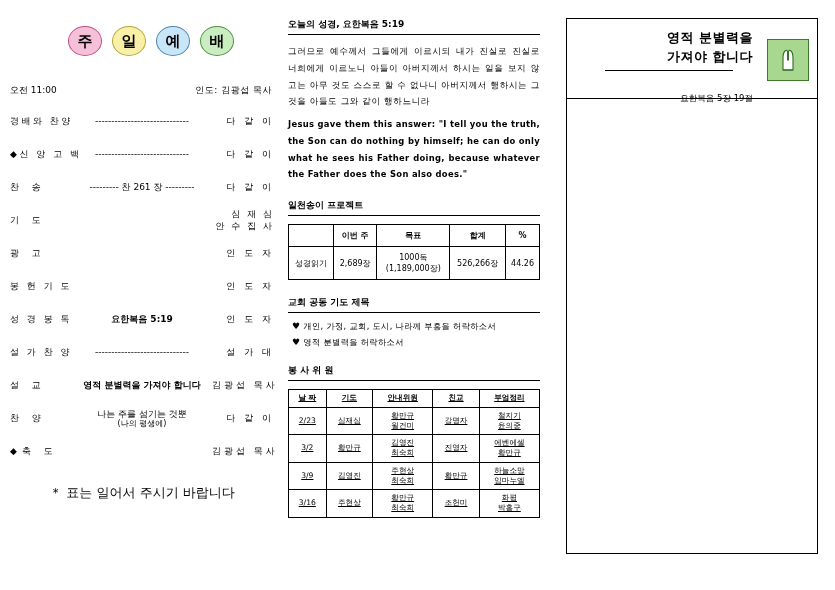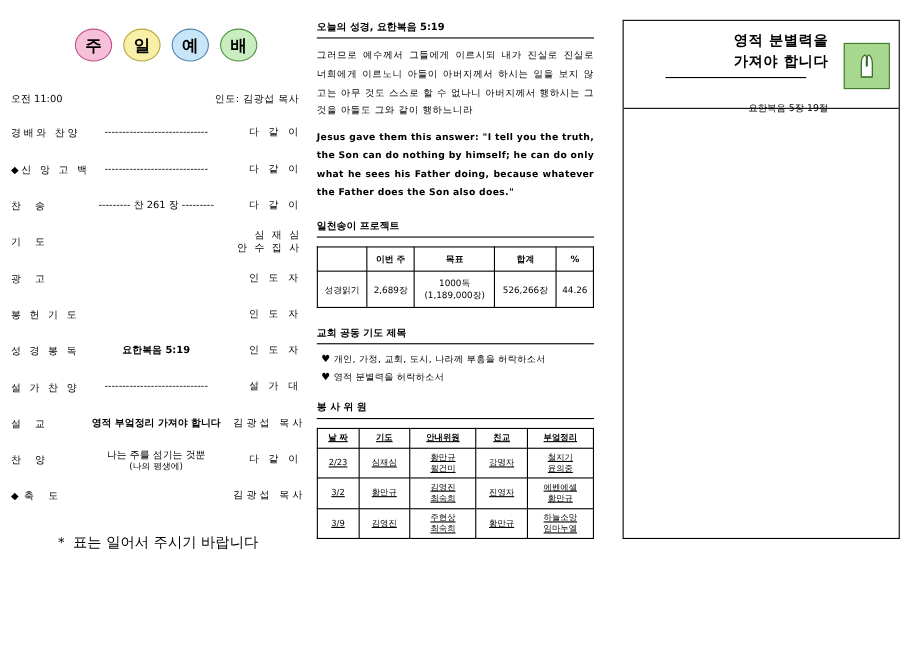--- a/index.html
+++ b/index.html
@@ -158,21 +158,21 @@
     padding: 3px 1px;
     font-weight: normal;
     line-height: 1.35;
   }
   table.duty th { font-weight: bold; }
 
   
   .right-panel {
     position: absolute;
     left: 566px; top: 18px;
-    width: 252px; height: 472px;
+    width: 252px; height: 536px;
     border: 1.2px solid #000;
   }
   .rp-header {
     height: 80px;
     border-bottom: 1.2px solid #000;
     position: relative;
     padding: 10px 12px 0 12px;
   }
   .rp-title {
     text-align: right;
@@ -279,21 +279,21 @@
       </div>
 
       <div class="order-row">
         <div class="or-label tight">설 가 찬 양</div>
         <div class="or-mid dots">-----------------------------</div>
         <div class="or-right">설 가 대</div>
       </div>
 
       <div class="order-row">
         <div class="or-label">설        교</div>
-        <div class="or-mid or-bold">영적 부엌정리 가져야 합니다</div>
+        <div class="or-mid or-bold">영적 분별력을 가져야 합니다</div>
         <div class="or-right">김광섭 목사</div>
       </div>
 
       <div class="order-row">
         <div class="or-label">찬        양</div>
         <div class="or-mid">
           <div>나는 주를 섬기는 것뿐</div>
           <div class="small-sub">(나의 평생에)</div>
         </div>
         <div class="or-right">다 같 이</div>
@@ -393,20 +393,33 @@
         <td>
           <div>주현상</div>
           <div>최숙희</div>
         </td>
         <td>황만규</td>
         <td>
           <div>하늘소망</div>
           <div>임마누엘</div>
         </td>
       </tr>
+      <tr>
+        <td>3/16</td>
+        <td>주현상</td>
+        <td>
+          <div>황만규</div>
+          <div>최숙희</div>
+        </td>
+        <td>조헌미</td>
+        <td>
+          <div>화평</div>
+          <div>박홍구</div>
+        </td>
+      </tr>
     </tbody>
       </table>
 
   </div>
 
   <div class="right-panel">
     <div class="rp-header">
       <div class="rp-title">
         <div>영적 분별력을</div>
         <div>가져야 합니다</div>

